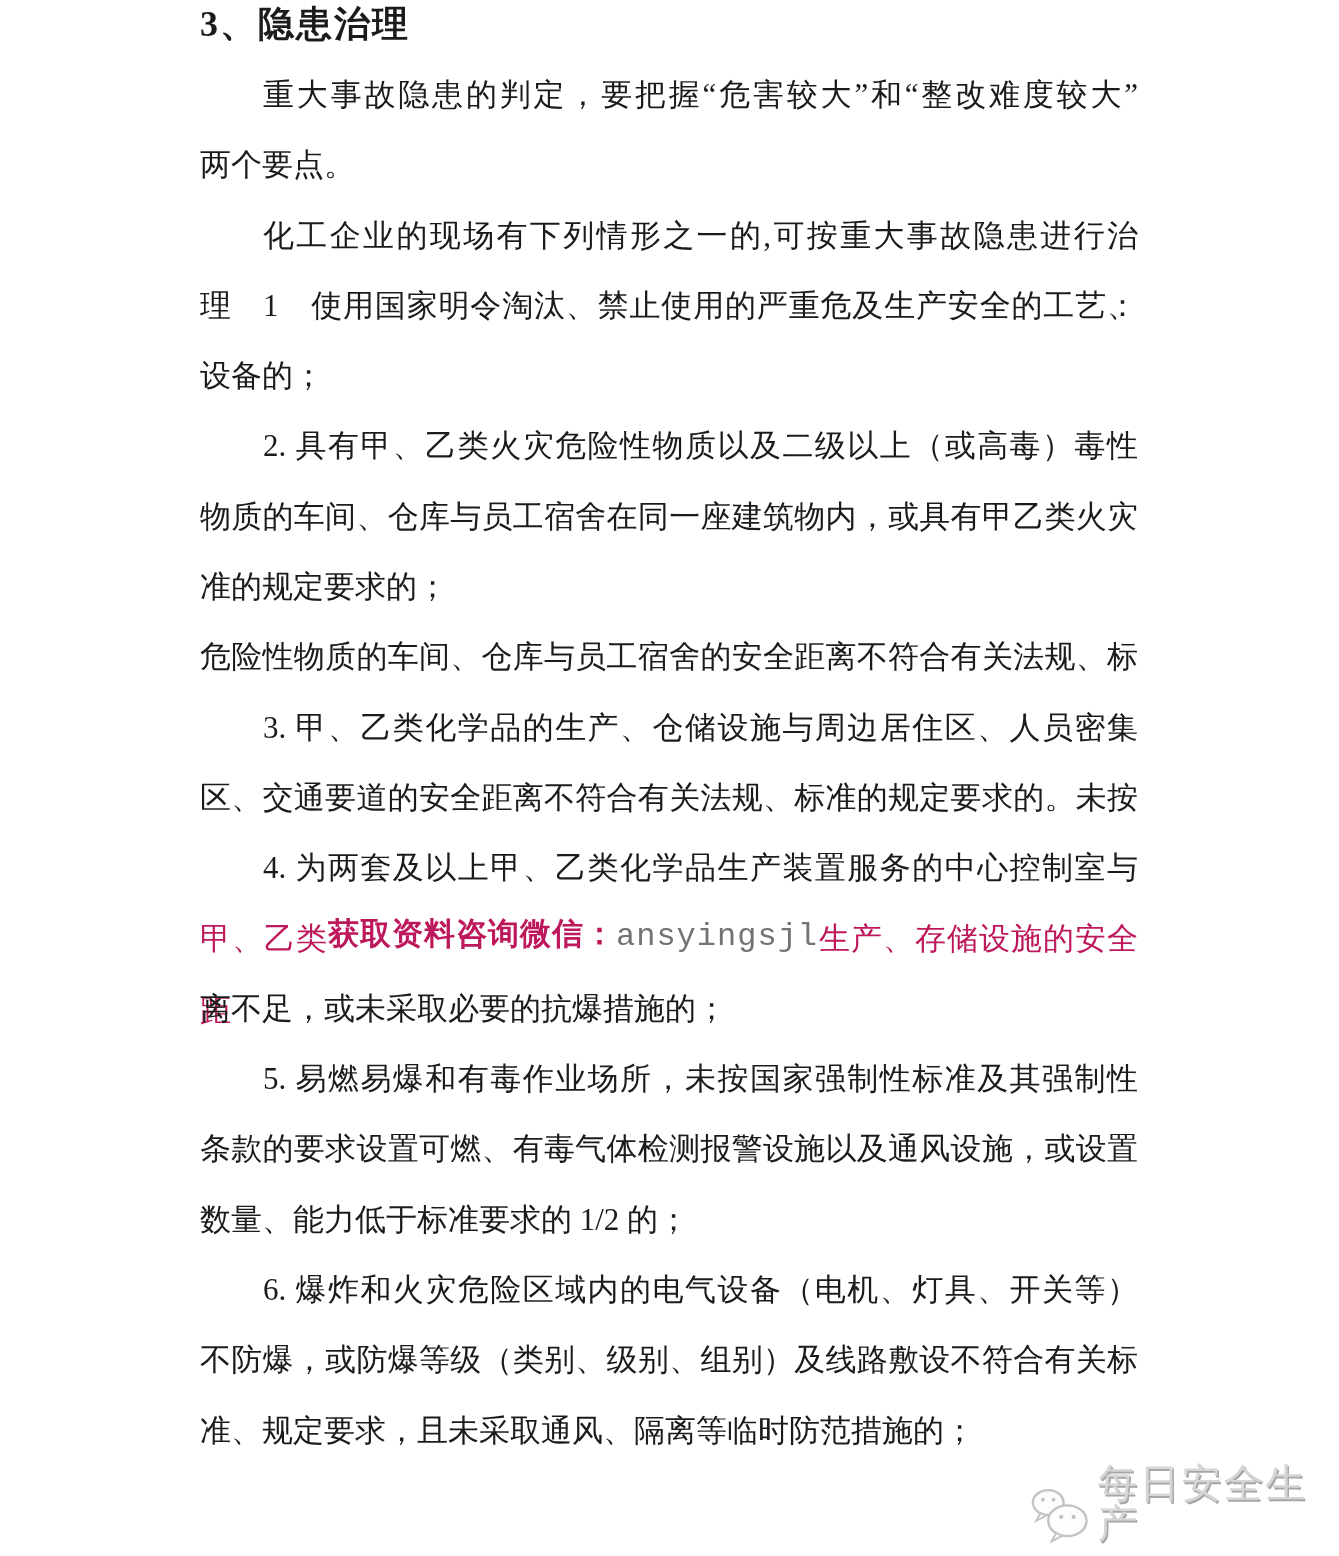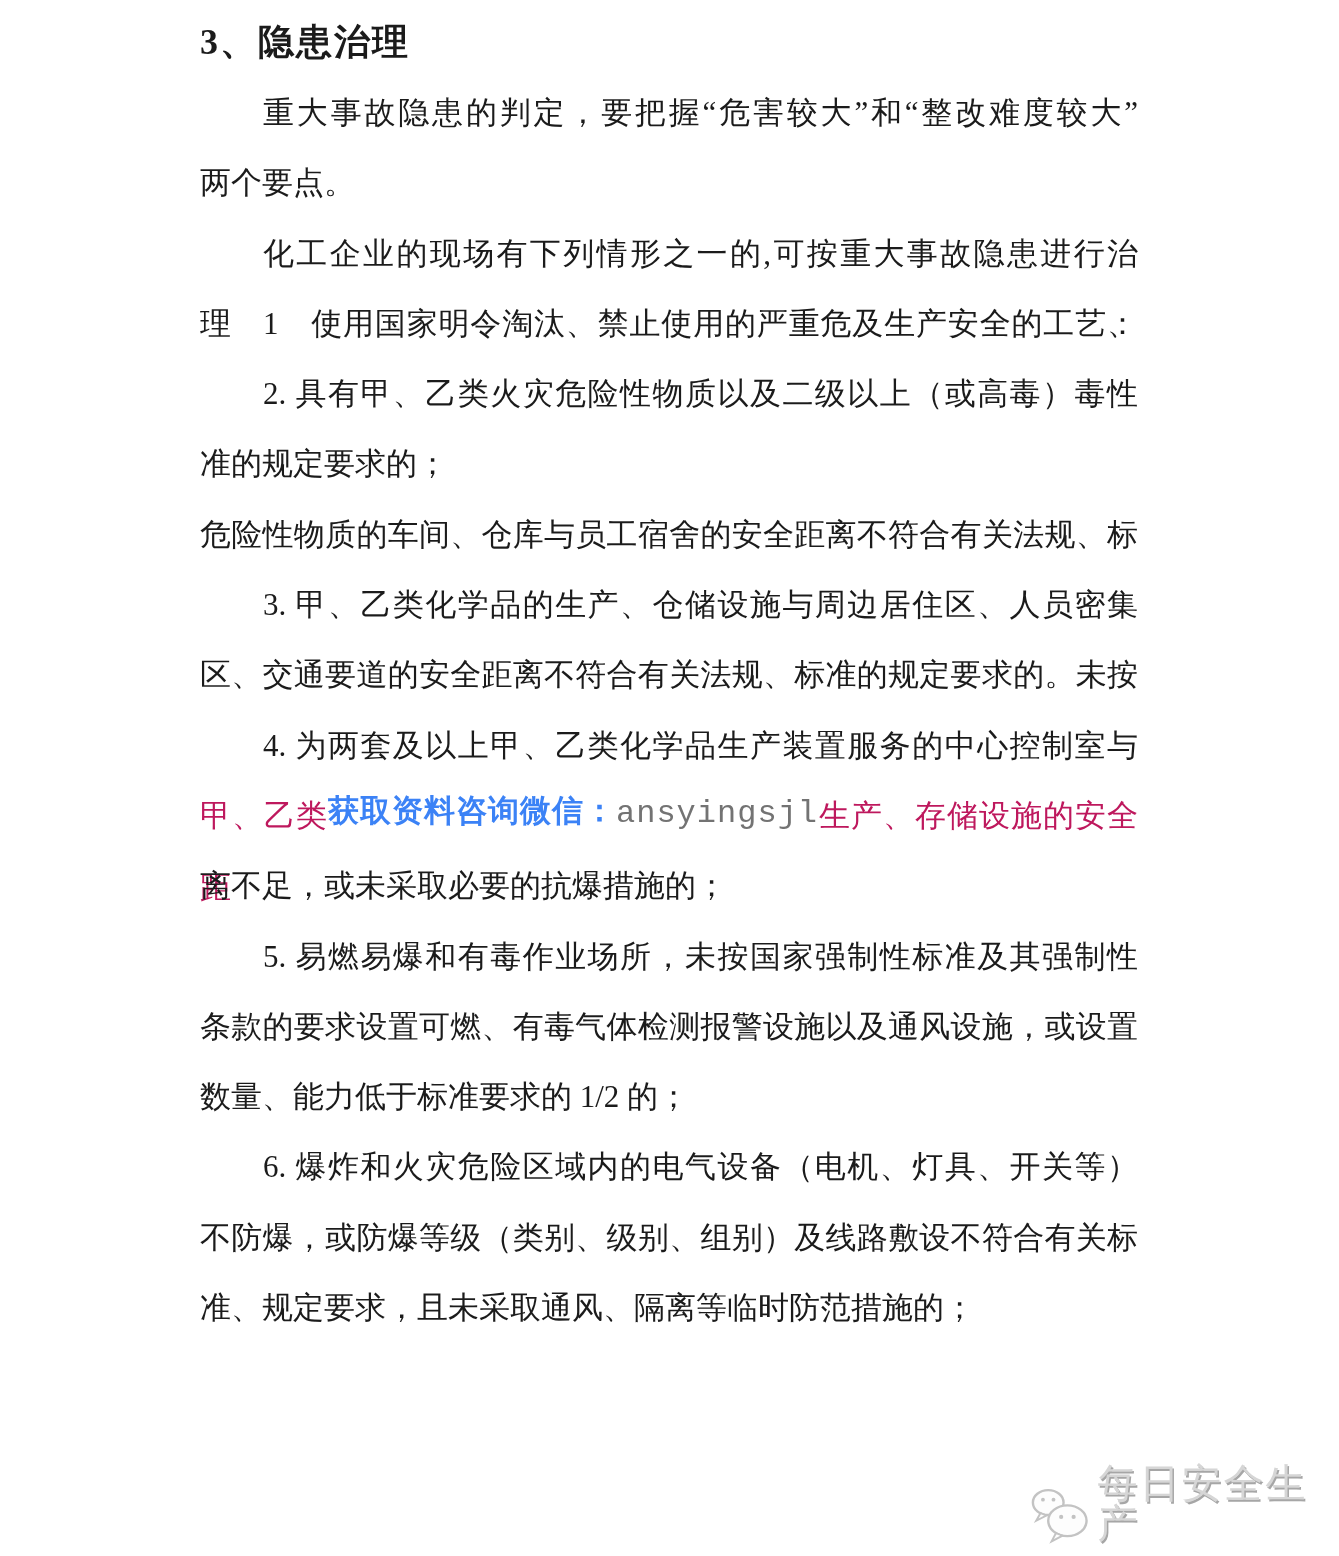--- a/index.html
+++ b/index.html
@@ -1,35 +1,35 @@
 <!DOCTYPE html>
 <html><head>
 <meta charset="utf-8">
 <style>
   html,body{margin:0;padding:0;}
   body{
     width:1339px;height:1556px;position:relative;overflow:hidden;
     background:#ffffff;color:#1b1b1b;
     font-family:"Liberation Serif","DejaVu Serif",serif;
   }
-  .doc{position:absolute;left:200px;top:0;width:938px;padding-top:18px;}
+  .doc{position:absolute;left:200px;top:0;width:938px;}
   .heading{
     margin:0;height:60px;line-height:48px;
     font-size:36px;font-weight:700;letter-spacing:2px;
   }
   .ln{
     height:70.3px;line-height:70.3px;font-size:31px;
     text-align:justify;text-align-last:justify;
     overflow:visible;white-space:normal;
   }
   .ln.short{text-align:left;text-align-last:left;}
   .ln.indent{text-indent:63px;}
   .seg{color:#be185d;}
   .wm{
-    color:#3b82f6;font-weight:700;
+    color:#be185d;font-weight:700;
     position:relative;top:-5px;
   }
   .wm-code{
     color:#737373;
     font-family:"Liberation Mono","DejaVu Sans Mono",monospace;
     font-size:32px;letter-spacing:1px;
     position:relative;top:-4px;
   }
   .brand{
     position:absolute;left:1030px;top:1464px;
@@ -46,21 +46,23 @@
 </head>
 <body>
 
 <div class="doc">
   <h1 class="heading">3、隐患治理</h1>
   <div id="doc-body">
       <div class="ln indent">重大事故隐患的判定，要把握“危害较大”和“整改难度较大”</div>
       <div class="ln short">两个要点。</div>
       <div class="ln indent">化工企业的现场有下列情形之一的,可按重大事故隐患进行治理：</div>
       <div class="ln indent">1　使用国家明令淘汰、禁止使用的严重危及生产安全的工艺、</div>
+      <div class="ln short">设备的；</div>
       <div class="ln indent">2. 具有甲、乙类火灾危险性物质以及二级以上（或高毒）毒性</div>
+      <div class="ln">物质的车间、仓库与员工宿舍在同一座建筑物内，或具有甲乙类火灾</div>
       <div class="ln short">准的规定要求的；</div>
       <div class="ln">危险性物质的车间、仓库与员工宿舍的安全距离不符合有关法规、标</div>
       <div class="ln indent">3. 甲、乙类化学品的生产、仓储设施与周边居住区、人员密集</div>
       <div class="ln">区、交通要道的安全距离不符合有关法规、标准的规定要求的。未按</div>
       <div class="ln indent">4. 为两套及以上甲、乙类化学品生产装置服务的中心控制室与</div>
       <div class="ln"><span class="seg">甲、乙类</span><span class="wm">获取资料咨询微信：</span><span class="wm-code">ansyingsjl</span><span class="seg">生产、存储设施的安全距</span></div>
       <div class="ln short">离不足，或未采取必要的抗爆措施的；</div>
       <div class="ln indent">5. 易燃易爆和有毒作业场所，未按国家强制性标准及其强制性</div>
       <div class="ln">条款的要求设置可燃、有毒气体检测报警设施以及通风设施，或设置</div>
       <div class="ln short">数量、能力低于标准要求的 1/2 的；</div>

